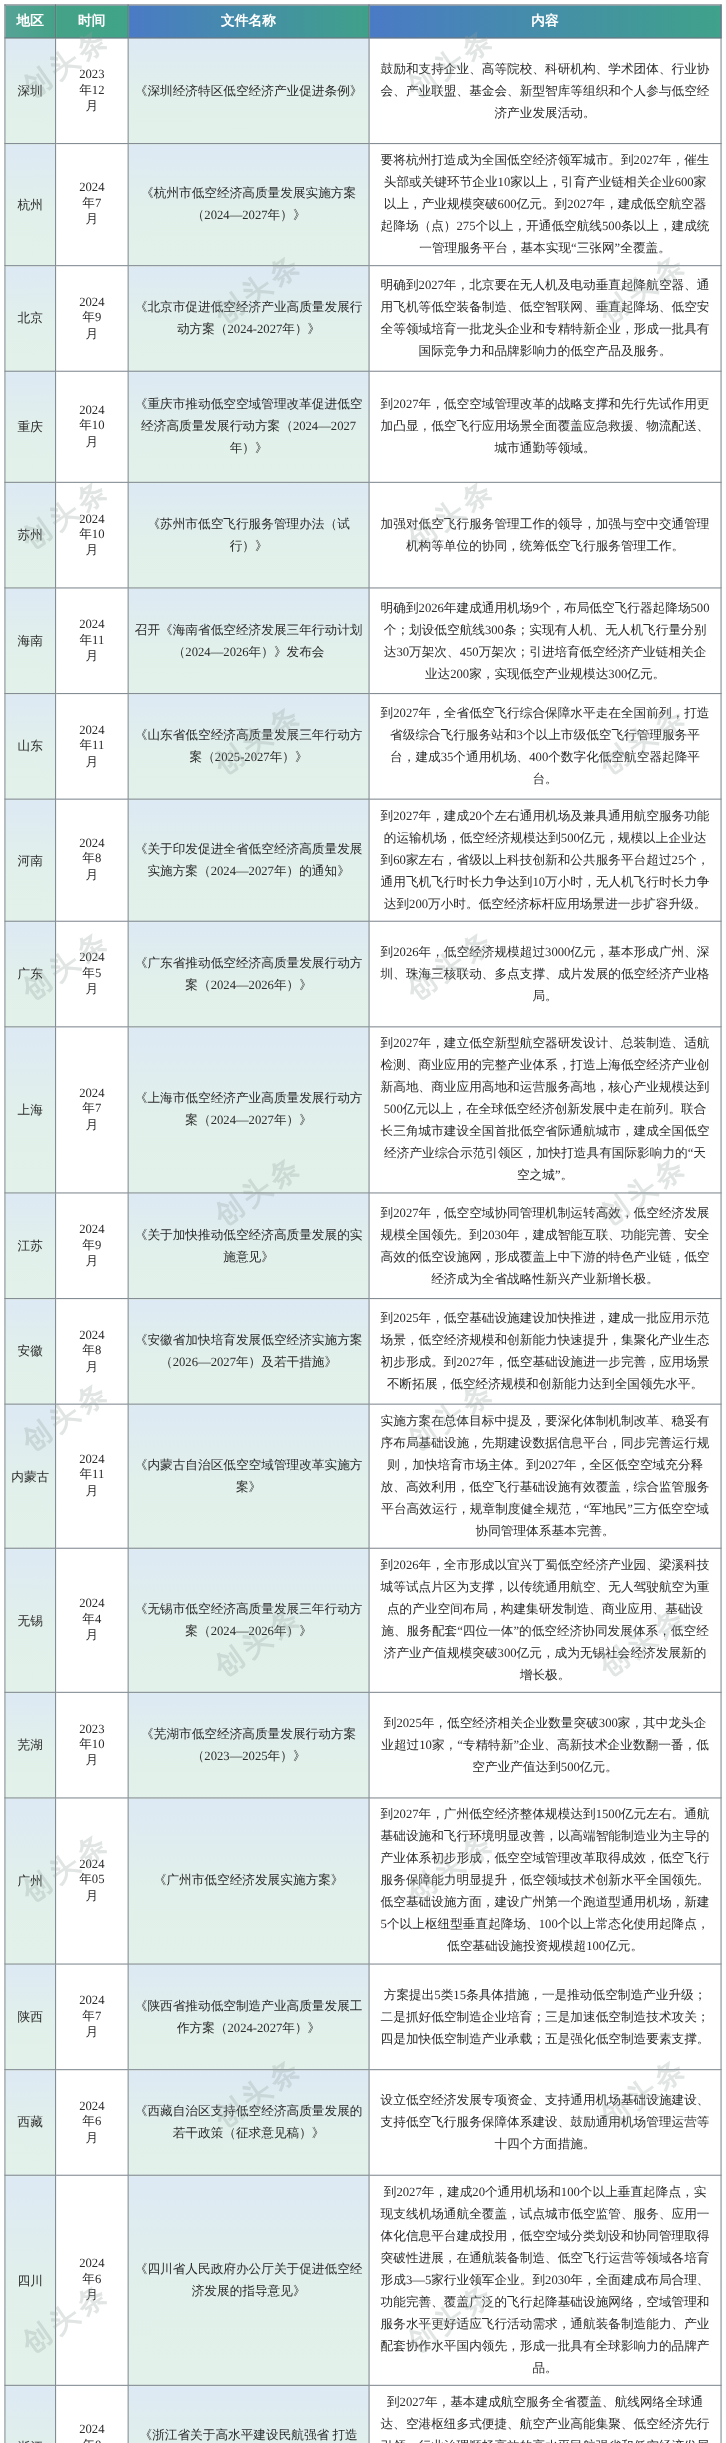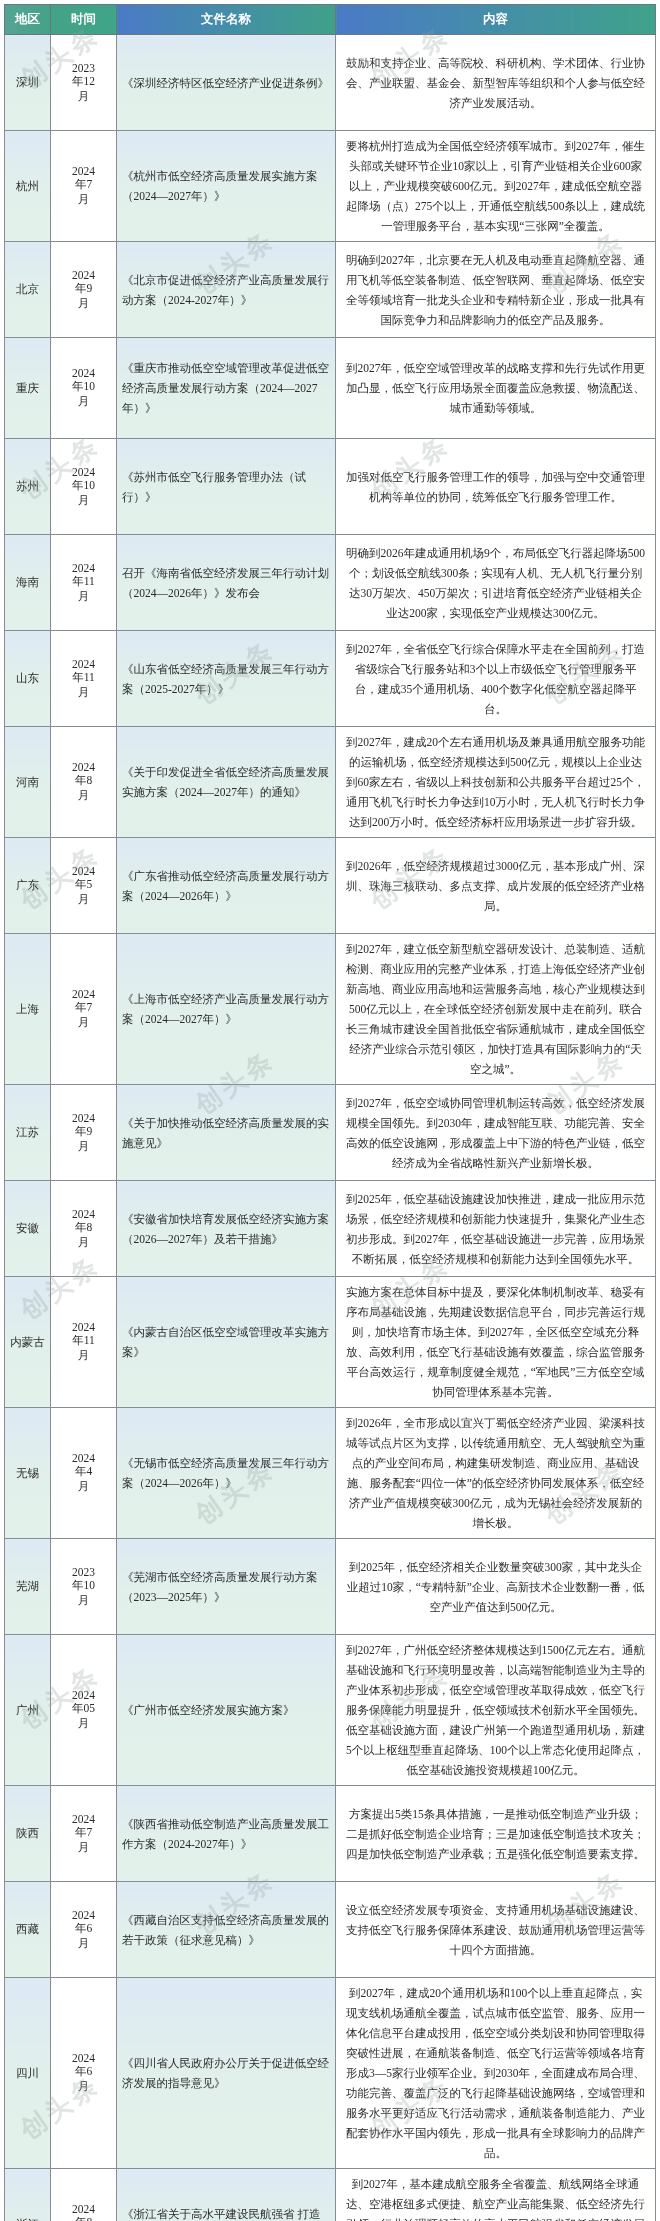--- a/index.html
+++ b/index.html
@@ -28,21 +28,21 @@
   th.h-date   { background:linear-gradient(90deg,#44a287,#3fa488); }
   th.h-doc    { background:linear-gradient(90deg,#4a7ac6,#3fa189); }
   th.h-content{ background:linear-gradient(90deg,#4a7ac6,#3fa28a); }
   .policy tbody tr { height:96px; }
   td.c-region {
     text-align:center; font-size:11.5px; padding:2px;
     background:linear-gradient(180deg,#dde9f4 0%,#e1f0ea 55%,#e2f1e9 100%);
   }
   td.c-date { text-align:center; font-size:11.5px; background:#ffffff; padding:20px; }
   td.c-doc {
-    text-align:left; font-size:11.5px; line-height:20px; padding:20px 5px;
+    text-align:center; font-size:11.5px; line-height:20px; padding:20px 5px;
     background:linear-gradient(180deg,#dde9f4 0%,#e1f0ea 55%,#e2f1e9 100%);
     margin-top:20px;
   }
   td.c-content {
     text-align:center; font-size:11.5px; line-height:20px; padding:5px 8px;
     background:#ffffff;
   }
   
   .wm-layer { position:absolute; inset:0; pointer-events:none; z-index:5; }
   .wm {

